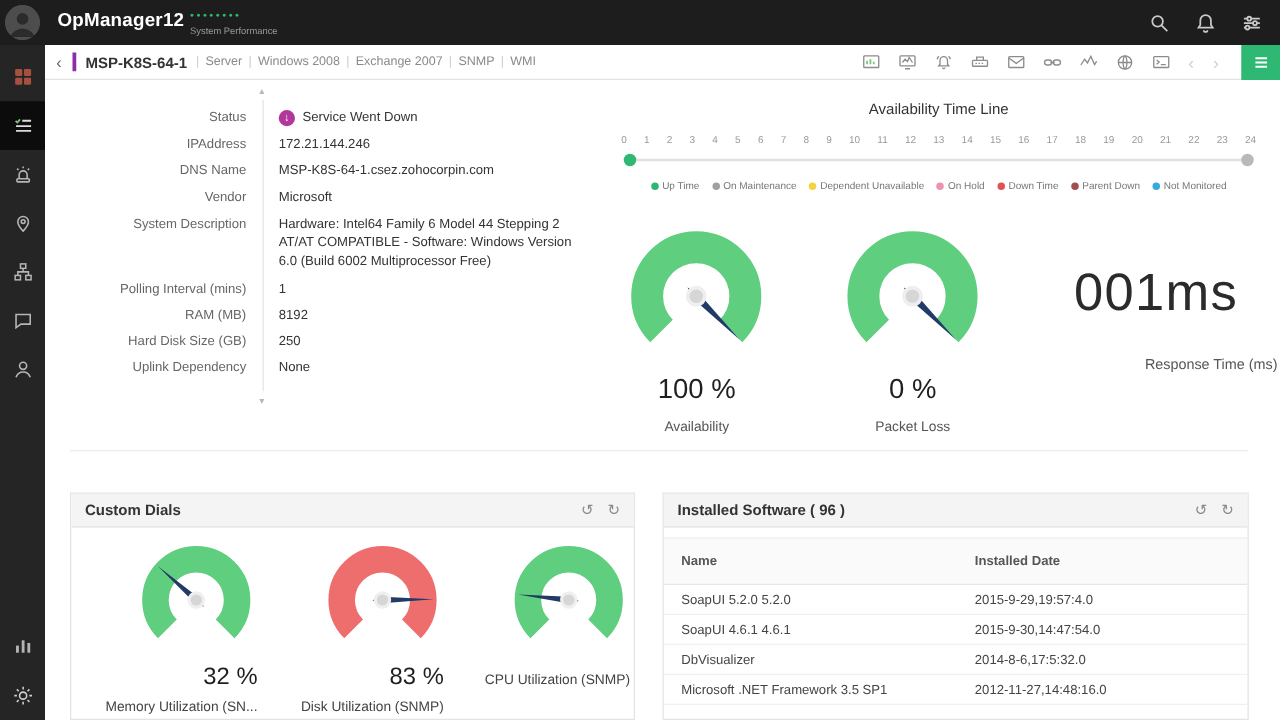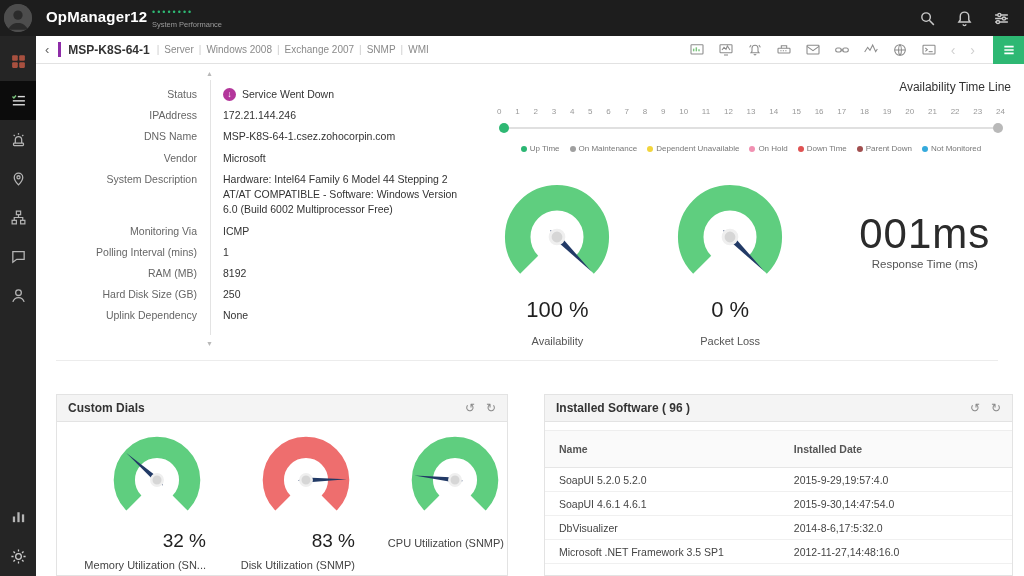--- a/index.html
+++ b/index.html
@@ -45,47 +45,47 @@
   .scroll-arrow { position:absolute; left:148px; color:#b9b9b9; font-size:7px; cursor:pointer; }
   .scroll-arrow.up { top:-14px; }
   .scroll-arrow.down { bottom:-20px; }
   .d-row { display:flex; padding:3px 0; font-size:10.5px; line-height:1.45; }
   .d-label { width:152px; flex:none; text-align:right; color:#666; padding-right:13px; }
   .d-value { flex:1; color:#333; padding-left:13px; max-width:262px; display:flex; align-items:flex-start; }
   .status-dot { width:13px; height:13px; border-radius:50%; background:#b3369b; color:#fff; display:inline-flex; align-items:center; justify-content:center; font-size:9px; line-height:13px; margin-right:6px; flex:none; margin-top:1px; }
 
   
   .availability { position:absolute; left:455px; top:16px; width:520px; }
-  .tl-title { text-align:right; font-size:12px; color:#333; }
+  .tl-title { text-align:center; font-size:12px; color:#333; }
   .tl-ticks { display:flex; justify-content:space-between; margin:13px 6px 0; font-size:8px; color:#999; }
   .tl-track { position:relative; height:10px; margin:7px 8px 0; }
   .tl-line { position:absolute; left:2px; right:2px; top:4px; height:2px; background:#e0e0e0; }
   .tl-dot { position:absolute; top:0; width:10px; height:10px; border-radius:50%; cursor:pointer; }
   .tl-dot.start { left:0; background:#2eb873; }
   .tl-dot.end { right:0; background:#b9b9b9; }
   .tl-legend { display:flex; justify-content:center; gap:10px; margin-top:11px; font-size:8px; color:#777; white-space:nowrap; }
   .legend-item { display:inline-flex; align-items:center; }
   .legend-dot { width:6px; height:6px; border-radius:50%; display:inline-block; margin-right:3px; }
 
   
   .metrics { position:absolute; left:446px; top:118px; width:540px; display:flex; justify-content:center; gap:22px; }
   .gauge-block { width:152px; text-align:center; }
   .gauge-svg { width:118px; height:110px; }
   .gauge-value { font-size:22px; color:#1f1f1f; margin-top:1px; }
   .gauge-label { font-size:11px; color:#555; margin-top:12px; }
   .response-block { width:196px; text-align:center; padding-top:28px; }
   .response-value { font-size:42px; color:#2b2b2b; letter-spacing:1px; }
-  .response-label { font-size:11.5px; color:#555; margin-top:0; }
+  .response-label { font-size:11.5px; color:#555; margin-top:28px;text-align:right; }
 
   .overview-sep { position:absolute; left:20px; right:26px; top:296px; height:1px; background:#ececec; }
 
   
   .panel { position:absolute; border:1px solid #e3e3e3; background:#fff; overflow:hidden; }
   .custom-panel { left:20px; top:330px; width:452px; height:182px; }
-  .software-panel { left:508px; top:330px; width:469px; height:182px; }
+  .software-panel { left:494px; top:330px; width:469px; height:182px; }
   .panel-hd { height:27px; background:#f4f4f4; border-bottom:1px solid #e3e3e3; display:flex; align-items:center; padding:0 11px; }
   .panel-title { font-size:12px; font-weight:700; color:#333; }
   .hd-icons { margin-left:auto; display:flex; gap:11px; color:#8a8a8a; font-size:12px; }
   .hd-icons span { cursor:pointer; }
 
   .dials-row { display:flex; justify-content:space-evenly; padding-top:12px; }
   .dial-block { width:146px; text-align:right; }
   .dial-gauge svg { width:98px; height:92px; }
   .dial-value { font-size:19px; color:#1f1f1f; margin-top:0; }
   .dial-label { font-size:11px; color:#444; margin-top:7px; white-space:nowrap; overflow:hidden; text-overflow:ellipsis; }
@@ -296,26 +296,20 @@
           <div class="d-row">
             <div class="d-label">Vendor</div>
             <div class="d-value">
               <span>Microsoft</span>
             </div>
           </div>
           <div class="d-row">
             <div class="d-label">System Description</div>
             <div class="d-value">
               <span>Hardware: Intel64 Family 6 Model 44 Stepping 2 AT/AT COMPATIBLE - Software: Windows Version 6.0 (Build 6002 Multiprocessor Free)</span>
-            </div>
-          </div>
-          <div class="d-row">
-            <div class="d-label">Monitoring Via</div>
-            <div class="d-value">
-              <span>ICMP</span>
             </div>
           </div>
           <div class="d-row">
             <div class="d-label">Polling Interval (mins)</div>
             <div class="d-value">
               <span>1</span>
             </div>
           </div>
           <div class="d-row">
             <div class="d-label">RAM (MB)</div>

